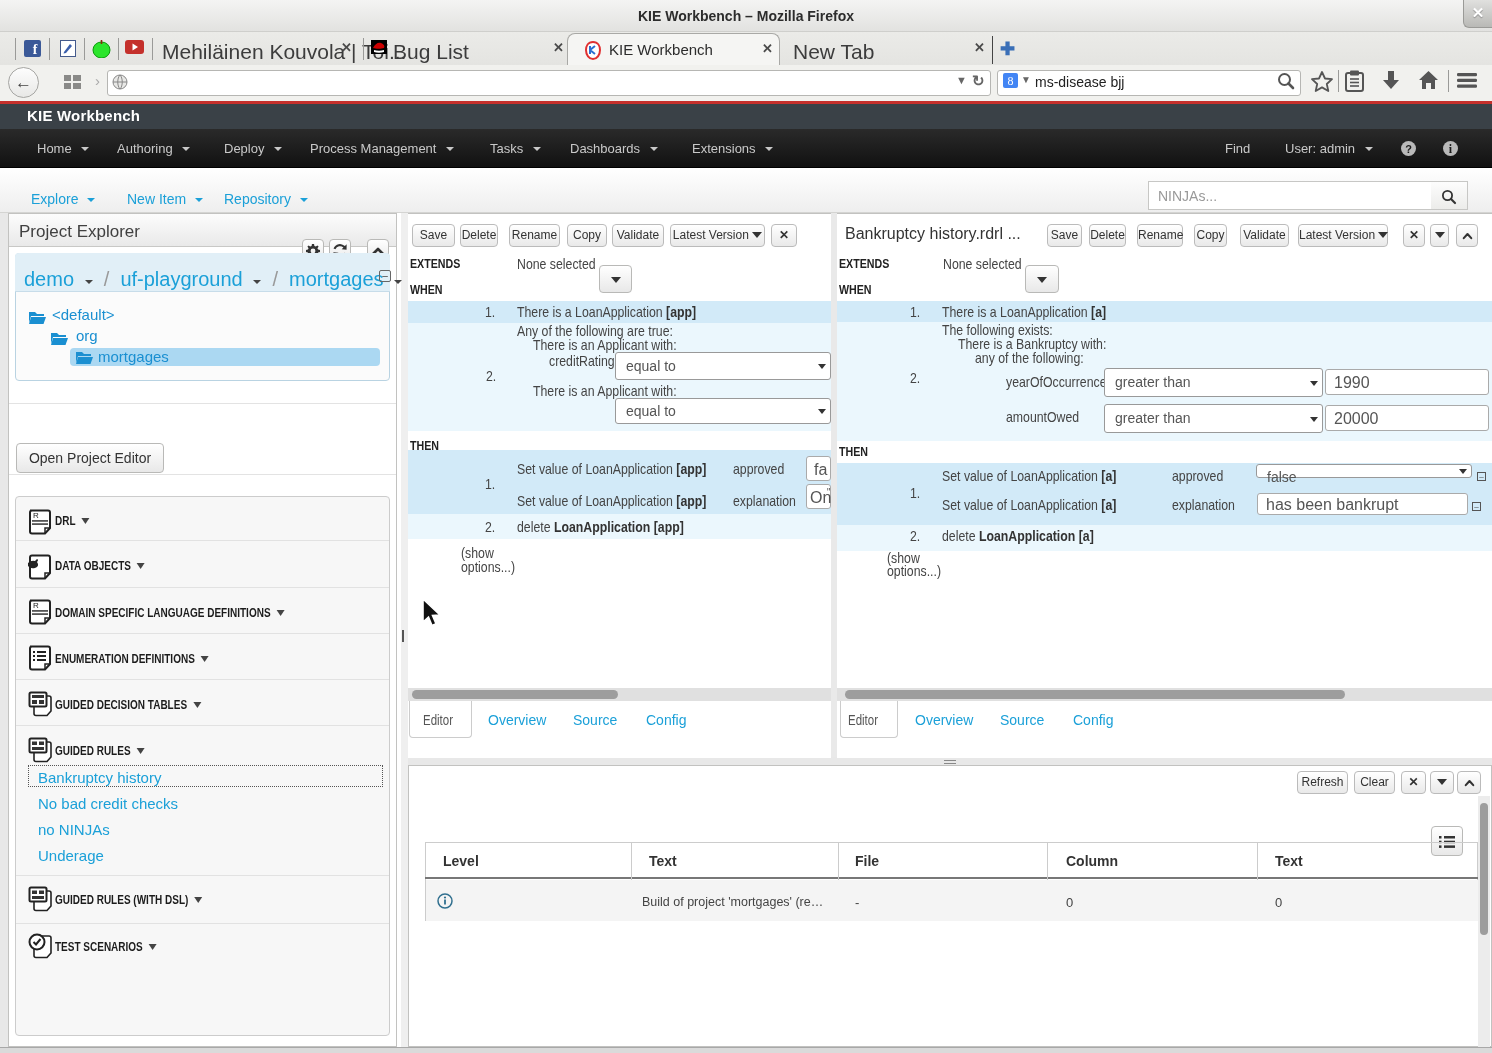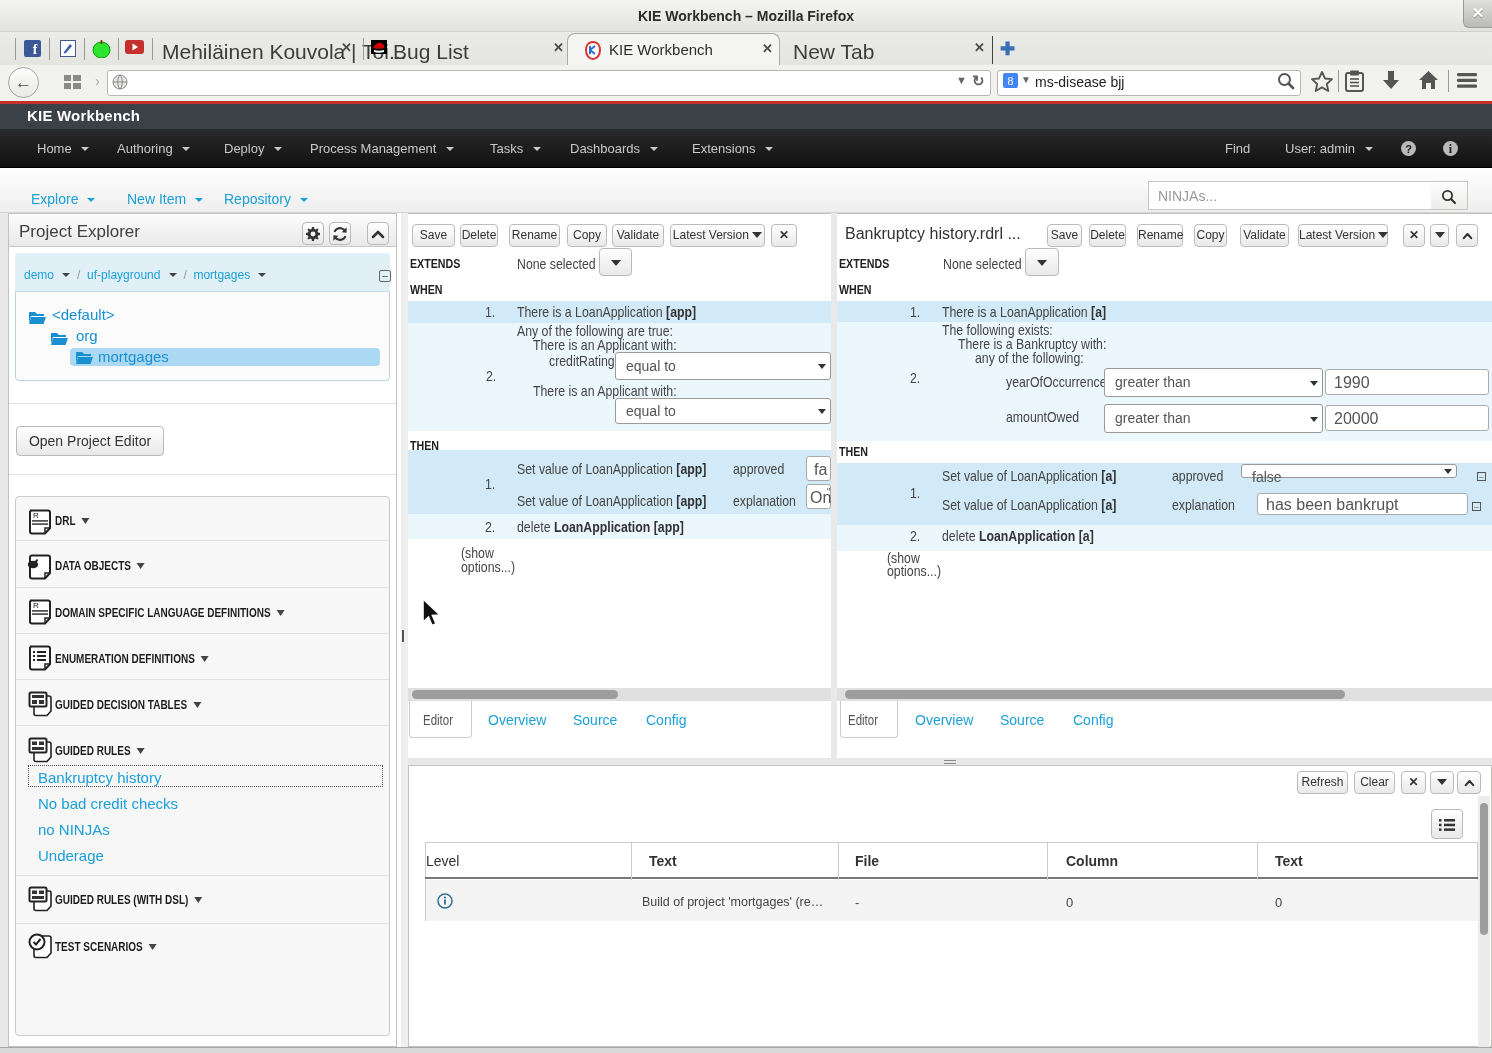--- a/index.html
+++ b/index.html
@@ -38,21 +38,21 @@
   .navitem { top:12px; font-size:13px; color:#c9c9c9; white-space:nowrap; }
   .navitem .car { display:inline-block; margin-left:6px; vertical-align:2px; border-left:4px solid transparent; border-right:4px solid transparent; border-top:4px solid #c9c9c9; }
   #explorebar { left:0; top:168px; width:1492px; height:45px; background:linear-gradient(#ffffff,#eeeeee); border-bottom:1px solid #d4d4d2; }
   .bluelink { font-size:14px; color:#1ba0d8; white-space:nowrap; }
   .bluelink .car { display:inline-block; margin-left:5px; vertical-align:2px; border-left:4px solid transparent; border-right:4px solid transparent; border-top:4px solid #1ba0d8; }
   #topsearch { left:1148px; top:181px; width:284px; height:29px; border:1px solid #c7c7c5; background:#fff; border-radius:0; }
   #topsearch span { position:absolute; left:9px; top:6px; color:#999; font-size:14px; }
   #topsearchbtn { left:1431px; top:181px; width:37px; height:29px; background:linear-gradient(#fdfdfd,#ececea); border:1px solid #c7c7c5; border-left:none; }
   
   .panelhdr { background:linear-gradient(#fcfcfc,#e9e9e9); border-bottom:1px solid #c8c8c6; }
-  .pbtn { background:linear-gradient(#fff,#e8e8e8); border:1px solid #b9b9b7; border-radius:4px; color:#333; text-align:center; }
+  .pbtn { background:linear-gradient(#fff,#e8e8e8); border:1px solid #b9b9b7; border-radius:4px; color:#333; text-align:center;margin-top:17px; }
   .btn { position:absolute; background:linear-gradient(#fff,#e9e9e9); border:1px solid #bbb; border-radius:4px;
     font-size:12px; color:#333; text-align:center; height:23px; line-height:21px; top:10px; white-space:nowrap; }
   .car-d { display:inline-block; border-left:5px solid transparent; border-right:5px solid transparent; border-top:6px solid #333; vertical-align:1px; }
   #leftpanel { left:8px; top:213px; width:389px; height:834px; background:#fff; border:1px solid #c2c2c0; }
   .acc-t { font-size:12.5px; font-weight:bold; color:#1c1c1c; white-space:nowrap; transform:scaleX(0.8); transform-origin:0 0; }
   .acc-sep { left:7px; width:373px; height:1px; background:#e2e2e2; position:absolute; }
   .acar { display:inline-block; margin-left:4px; border-left:5px solid transparent; border-right:5px solid transparent; border-top:6px solid #444; vertical-align:1px; }
   .ed-label { font-size:13px; font-weight:bold; color:#222; position:absolute; transform:scaleX(0.82); transform-origin:0 0; white-space:nowrap; }
   .ed-num { font-size:15px; color:#444; position:absolute; transform:scaleX(0.82); transform-origin:0 0; }
   .ed-text { font-size:15px; color:#444; position:absolute; white-space:nowrap; transform:scaleX(0.82); transform-origin:0 0; }
@@ -231,21 +231,21 @@
           <path fill="#333" d="M13.6 2.4 A8 8 0 0 0 0.6 5.1 L2.8 6 A5.6 5.6 0 0 1 11.9 4.1 L9.9 6.1 L15.5 6.5 L15.6 0.4 Z"></path>
           <path fill="#333" d="M2.4 13.6 A8 8 0 0 0 15.4 10.9 L13.2 10 A5.6 5.6 0 0 1 4.1 11.9 L6.1 9.9 L0.5 9.5 L0.4 15.6 Z"></path>
         </svg></div>
     <div class="abs pbtn" style="left:358px;top:8px;width:22px;height:23px"><svg width="14" height="12" viewBox="0 0 14 12" style="margin-top:5px">
           <path d="M2 9 L7 4 L12 9" fill="none" stroke="#333" stroke-width="2.6" stroke-linecap="round" stroke-linejoin="round"></path>
         </svg></div>
   </div>
 
   <div class="abs" style="left:6px;top:39px;width:375px;height:128px;border:1px solid #b9d3e2;border-radius:4px;background:#fbfbfb"></div>
   <div class="abs" style="left:6px;top:39px;width:375px;height:39px;border-radius:4px 4px 0 0;background:#e1eff7;border-bottom:1px solid #c7dce9"></div>
-  <div class="abs bluelink" style="left:15px;top:54px;font-size:12px">demo <span class="car" style="border-top-color:#444"></span> <span style="color:#999">&nbsp;/</span>&nbsp; uf-playground <span class="car" style="border-top-color:#444"></span> <span style="color:#999">&nbsp;/</span>&nbsp; mortgages <span class="car" style="border-top-color:#444"></span></div>
+  <div class="abs bluelink" style="left:15px;top:54px;font-size:20px">demo <span class="car" style="border-top-color:#444"></span> <span style="color:#999">&nbsp;/</span>&nbsp; uf-playground <span class="car" style="border-top-color:#444"></span> <span style="color:#999">&nbsp;/</span>&nbsp; mortgages <span class="car" style="border-top-color:#444"></span></div>
   <div class="abs" style="left:370px;top:56px;width:12px;height:12px;border:1px solid #666;border-radius:2px;font-size:10px;line-height:10px;text-align:center;color:#444">–</div>
 
   <svg class="abs" style="left:19px;top:96px" width="19" height="15" viewBox="0 0 19 15">
       <path fill="#1a8fd1" d="M1 2 h6 l2 2 h7 v2 h-13 l-2 7 Z"></path>
       <path fill="#1a8fd1" d="M3 7 h15 l-2.5 7 h-14.5 Z"></path>
     </svg>
   <div class="abs bluelink" style="left:43px;top:92px;font-size:15px;color:#1a8fd1">&lt;default&gt;</div>
   <svg class="abs" style="left:41px;top:117px" width="19" height="15" viewBox="0 0 19 15">
       <path fill="#1a8fd1" d="M1 2 h6 l2 2 h7 v2 h-13 l-2 7 Z"></path>
       <path fill="#1a8fd1" d="M3 7 h15 l-2.5 7 h-14.5 Z"></path>
@@ -435,21 +435,21 @@
       <span style="position:absolute;left:10px;top:5px">greater than</span>
       <span class="sc"></span>
     </div>
   <div class="inp" style="left:488px;top:191px;width:164px;height:26px">
       <span style="position:absolute;left:8px;top:4px">20000</span>
     </div>
   <div class="ed-label" style="left:2px;top:230px">THEN</div>
   <div class="rowblue" style="left:0;top:249px;width:655px;height:62px"></div>
   <div class="ed-text" style="left:105px;top:253px">Set value of LoanApplication <b>[a]</b></div>
   <div class="ed-text" style="left:335px;top:253px">approved</div>
-  <div class="sel" style="left:404px;top:250px;width:216px;height:14px">
+  <div class="sel" style="left:419px;top:250px;width:216px;height:14px">
       <span style="position:absolute;left:10px;top:4px">false</span>
       <span class="sc"></span>
     </div>
   <div class="abs" style="left:640px;top:258px;width:9px;height:9px;border:1px solid #555;font-size:8px;line-height:7px;text-align:center;color:#444">–</div>
   <div class="ed-num" style="left:73px;top:270px">1.</div>
   <div class="ed-text" style="left:105px;top:282px">Set value of LoanApplication <b>[a]</b></div>
   <div class="ed-text" style="left:335px;top:282px">explanation</div>
   <div class="inp" style="left:420px;top:279px;width:211px;height:22px">
       <span style="position:absolute;left:8px;top:2px">has been bankrupt</span>
     </div>
@@ -487,21 +487,21 @@
           <rect x="5" y="10.4" width="11" height="2.5"></rect>
         </g>
       </svg></div>
 
   <div class="abs" style="left:16px;top:76px;width:1053px;height:79px;border:1px solid #ccc"></div>
   <div class="abs" style="left:16px;top:76px;width:1053px;height:37px;border-bottom:2px solid #777"></div>
   <div class="abs" style="left:222px;top:76px;width:1px;height:79px;background:#ccc"></div>
   <div class="abs" style="left:429px;top:76px;width:1px;height:79px;background:#ccc"></div>
   <div class="abs" style="left:638px;top:76px;width:1px;height:79px;background:#ccc"></div>
   <div class="abs" style="left:848px;top:76px;width:1px;height:79px;background:#ccc"></div>
-  <div class="abs" style="left:17px;top:87px;font-size:14px;font-weight:normal;color:#333">Level</div>
+  <div class="abs" style="left:34px;top:87px;font-size:14px;font-weight:bold;color:#333">Level</div>
   <div class="abs" style="left:240px;top:87px;font-size:14px;font-weight:bold;color:#333">Text</div>
   <div class="abs" style="left:446px;top:87px;font-size:14px;font-weight:bold;color:#333">File</div>
   <div class="abs" style="left:657px;top:87px;font-size:14px;font-weight:bold;color:#333">Column</div>
   <div class="abs" style="left:866px;top:87px;font-size:14px;font-weight:bold;color:#333">Text</div>
   <div class="abs" style="left:17px;top:114px;width:1052px;height:41px;background:#f4f4f4"></div>
   <svg class="abs" style="left:28px;top:127px" width="16" height="16" viewBox="0 0 16 16">
       <circle cx="8" cy="8" r="7" fill="none" stroke="#31708f" stroke-width="1.5"></circle>
       <rect x="7.1" y="6.5" width="1.8" height="5" fill="#31708f"></rect>
       <circle cx="8" cy="4.5" r="1.1" fill="#31708f"></circle>
     </svg>

